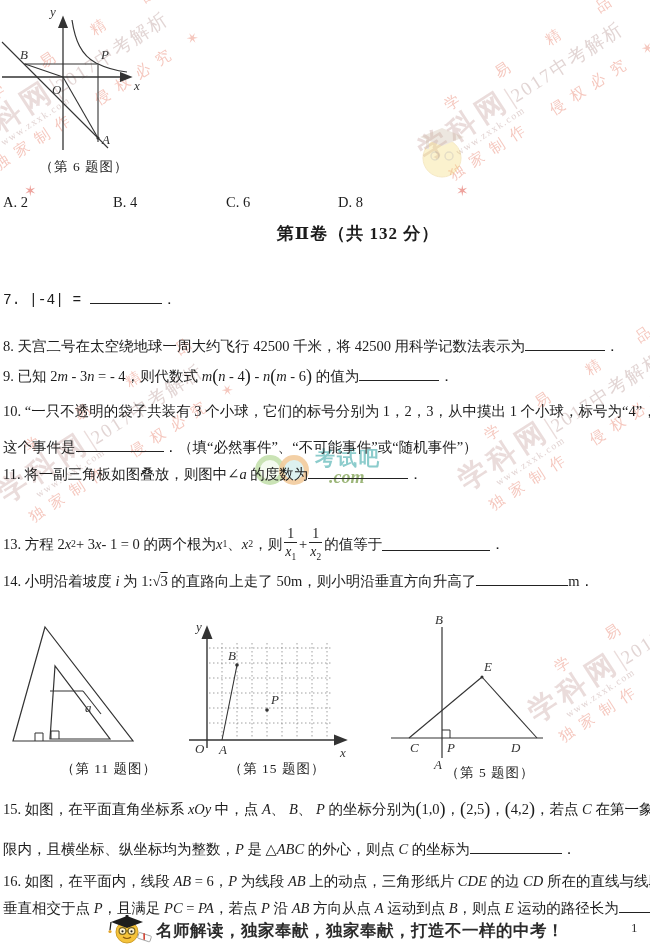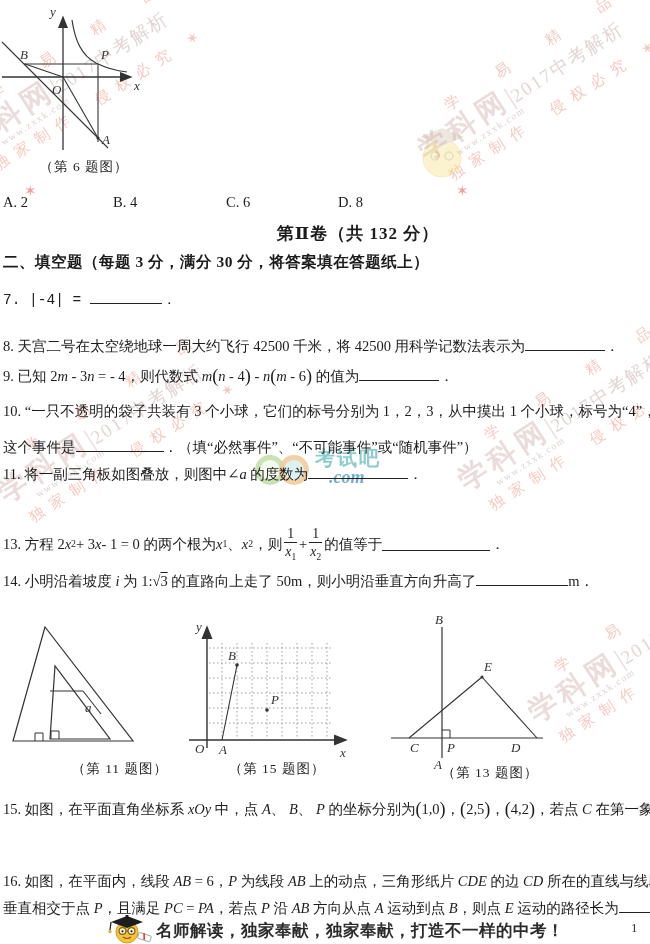--- a/index.html
+++ b/index.html
@@ -25,21 +25,21 @@
   .red-mark  { position:absolute; color:rgba(222,72,60,0.5); font-size:15px; z-index:0; }
   .exam8 {
     position:absolute; left:255px; top:448px; z-index:1; opacity:0.55;
     display:flex; align-items:center; pointer-events:none;
   }
   .e8c { display:inline-block; width:30px; height:30px; border-radius:50%; margin-top:6px; }
   .e8c1 { border:5px solid rgba(150,200,110,0.9); background:rgba(220,240,205,0.6); }
   .e8c2 { border:5px solid rgba(240,160,70,0.85); background:rgba(120,200,195,0.45); margin-left:-6px; }
   .e8txt { margin-left:6px; line-height:1; }
   .e8name { font-weight:bold; font-size:20px; color:#2fa3a3; letter-spacing:2px; }
-  .e8tld  { font-weight:bold; font-style:italic; font-size:18px; color:#0369a1; margin-left:14px; }
+  .e8tld  { font-weight:bold; font-style:italic; font-size:18px; color:#4d7c0f; margin-left:14px; }
   .ghost-mascot { position:absolute; z-index:0; opacity:0.32; }
   
   .fig { position:absolute; z-index:2; }
   .fig-caption { position:absolute; z-index:2; font-size:13.5px; text-align:center; color:#222; letter-spacing:1px; }
   .fig-label { font-style:italic; font-size:13px; fill:#333; font-family:"Liberation Serif","DejaVu Serif",serif; }
   .options { position:absolute; left:0; top:194px; width:470px; z-index:2; font-size:14.5px; }
   .options span { position:absolute; white-space:nowrap; }
   .h-part { position:absolute; left:0; top:222px; width:100%; text-align:center; font-size:17px; font-weight:bold; z-index:2; letter-spacing:1px;margin-left:33px; }
   .h-sec  { position:absolute; left:3px; top:252px; font-size:15.5px; font-weight:bold; z-index:2; letter-spacing:0.5px; }
   .q { position:absolute; left:3px; z-index:2; font-size:14.5px; white-space:nowrap; line-height:20px; }
@@ -143,50 +143,50 @@
   <div class="fig-caption" style="left:28px;top:158px;width:112px;">（第 6 题图）</div>
 
   <div class="options">
     <span style="left:3px;">A. 2</span>
     <span style="left:113px;">B. 4</span>
     <span style="left:226px;">C. 6</span>
     <span style="left:338px;">D. 8</span>
   </div>
 
   <div class="h-part">第Ⅱ卷（共 132 分）</div>
-  <div class="h-sec">二、填空题（每题 3 分，满分 30 分，将答案填在答题纸上）</div>
 
   <div class="q" style="top:289px;font-family:Liberation Mono, monospace;">7. |-4| = <span class="blank" style="width: 72px;"></span>．</div>
   <div class="q" style="top:336px;">8. 天宫二号在太空绕地球一周大约飞行 42500 千米，将 42500 用科学记数法表示为<span class="blank" style="width: 80px;"></span>．</div>
   <div class="q" style="top:366px;">9. 已知 2<span class="i">m</span> - 3<span class="i">n</span> = - 4，则代数式 <span class="i">m</span><span class="bp">(</span><span class="i">n</span> - 4<span class="bp">)</span> - <span class="i">n</span><span class="bp">(</span><span class="i">m</span> - 6<span class="bp">)</span> 的值为<span class="blank" style="width: 80px;"></span>．</div>
   <div class="q" style="top:401px;">10. “一只不透明的袋子共装有 3 个小球，它们的标号分别为 1，2，3，从中摸出 1 个小球，标号为“4”，</div>
   <div class="q" style="top:437px;">这个事件是<span class="blank" style="width: 88px;"></span>．（填“必然事件”、“不可能事件”或“随机事件”）</div>
   <div class="q" style="top:464px;">11. 将一副三角板如图叠放，则图中∠<span class="i">a</span> 的度数为<span class="blank" style="width: 100px;"></span>．</div>
   <div class="q q13row" style="top:526px;">13. 方程 2<span class="i">x</span><span class="sup">2</span> + 3<span class="i">x</span> - 1 = 0 的两个根为 <span class="i">x</span><span class="sub">1</span>、 <span class="i">x</span><span class="sub">2</span>，则 <span class="frac">
         <span class="fnum">1</span>
         <span class="fden"><span class="i">x</span><span class="sub">1</span></span>
       </span> + <span class="frac">
         <span class="fnum">1</span>
         <span class="fden"><span class="i">x</span><span class="sub">2</span></span>
       </span> 的值等于<span class="blank" style="width: 108px;"></span>．</div>
   <div class="q" style="top:571px;text-align:right;">14. 小明沿着坡度 <span class="i">i</span> 为 1:<span class="sqrt">√<span class="ovl">3</span></span> 的直路向上走了 50m，则小明沿垂直方向升高了<span class="blank" style="width: 92px;"></span>m．</div>
   <div class="q" style="top:799px;">15. 如图，在平面直角坐标系 <span class="i">xOy</span> 中，点 <span class="i">A</span>、 <span class="i">B</span>、 <span class="i">P</span> 的坐标分别为<span class="bp">(</span>1,0<span class="bp">)</span>，<span class="bp">(</span>2,5<span class="bp">)</span>，<span class="bp">(</span>4,2<span class="bp">)</span>，若点 <span class="i">C</span> 在第一象</div>
+  <div class="q" style="top:839px;">限内，且横坐标、纵坐标均为整数，<span class="i">P</span> 是 △<span class="i">ABC</span> 的外心，则点 <span class="i">C</span> 的坐标为<span class="blank" style="width: 92px;"></span>．</div>
   <div class="q" style="top:871px;">16. 如图，在平面内，线段 <span class="i">AB</span> = 6，<span class="i">P</span> 为线段 <span class="i">AB</span> 上的动点，三角形纸片 <span class="i">CDE</span> 的边 <span class="i">CD</span> 所在的直线与线段 </div>
   <div class="q" style="top:898px;">垂直相交于点 <span class="i">P</span>，且满足 <span class="i">PC</span> = <span class="i">PA</span>，若点 <span class="i">P</span> 沿 <span class="i">AB</span> 方向从点 <span class="i">A</span> 运动到点 <span class="i">B</span>，则点 <span class="i">E</span> 运动的路径长为<span class="blank" style="width: 52px;"></span></div>
 
   <svg class="fig" style="left:5px;top:617px;" width="165" height="145" viewBox="0 0 165 145">
     <polygon points="40,10 8,124 128,124" fill="none" stroke="#333" stroke-width="1.2"></polygon>
     <polygon points="50,49 45,122 105,122" fill="none" stroke="#333" stroke-width="1.2"></polygon>
     <line x1="45" y1="74" x2="78" y2="74" stroke="#333" stroke-width="1.1"></line>
     <line x1="78" y1="74" x2="96" y2="97" stroke="#333" stroke-width="1.1"></line>
     <polyline points="30,124 30,116 38,116 38,124" fill="none" stroke="#333" stroke-width="1"></polyline>
     <polyline points="46,122 46,114 54,114 54,122" fill="none" stroke="#333" stroke-width="1"></polyline>
     <text class="fig-label" x="80" y="95">a</text>
   </svg>
-  <div class="fig-caption" style="left:38px;top:760px;width:130px;text-align:right;">（第 11 题图）</div>
+  <div class="fig-caption" style="left:44px;top:760px;width:130px;">（第 11 题图）</div>
 
   <svg class="fig" style="left:183px;top:616px;" width="175" height="150" viewBox="0 0 175 150">
     <g stroke="#888" stroke-width="0.8" stroke-dasharray="1.5,2.5">
       <line x1="39" y1="27" x2="39" y2="122"></line>
         <line x1="54" y1="27" x2="54" y2="122"></line>
       <line x1="69" y1="27" x2="69" y2="122"></line>
         <line x1="84" y1="27" x2="84" y2="122"></line>
       <line x1="99" y1="27" x2="99" y2="122"></line>
         <line x1="114" y1="27" x2="114" y2="122"></line>
       <line x1="129" y1="27" x2="129" y2="122"></line>
@@ -219,21 +219,21 @@
     <line x1="26" y1="125" x2="99" y2="64" stroke="#333" stroke-width="1.1"></line>
     <line x1="99" y1="64" x2="154" y2="125" stroke="#333" stroke-width="1.1"></line>
     <circle cx="99" cy="64" r="1.5" fill="#333"></circle>
     <text class="fig-label" x="52" y="11">B</text>
     <text class="fig-label" x="51" y="156">A</text>
     <text class="fig-label" x="27" y="139">C</text>
     <text class="fig-label" x="64" y="139">P</text>
     <text class="fig-label" x="128" y="139">D</text>
     <text class="fig-label" x="101" y="58">E</text>
   </svg>
-  <div class="fig-caption" style="left:420px;top:764px;width:140px;">（第 13 题图）</div>
+  <div class="fig-caption" style="left:420px;top:764px;width:140px;">（第 5 题图）</div>
 
   <svg class="fig" style="left:107px;top:915px;" width="48" height="29" viewBox="0 0 48 29">
     <circle cx="20" cy="17" r="11" fill="#f5c33a" stroke="#cf9f2a" stroke-width="1"></circle>
     <polygon points="20,1 36,7 20,13 4,7" fill="#1d1d1d"></polygon>
     <rect x="18.6" y="0" width="2.8" height="3" fill="#1d1d1d"></rect>
     <line x1="4" y1="7" x2="3" y2="15" stroke="#1d1d1d" stroke-width="1.2"></line>
     <circle cx="3" cy="16.5" r="1.6" fill="#e2a42c"></circle>
     <circle cx="15.5" cy="16" r="3.4" fill="#fdf3d0" stroke="#7a6420" stroke-width="1.2"></circle>
     <circle cx="24.5" cy="16" r="3.4" fill="#fdf3d0" stroke="#7a6420" stroke-width="1.2"></circle>
     <line x1="18.9" y1="16" x2="21.1" y2="16" stroke="#7a6420" stroke-width="1.2"></line>

